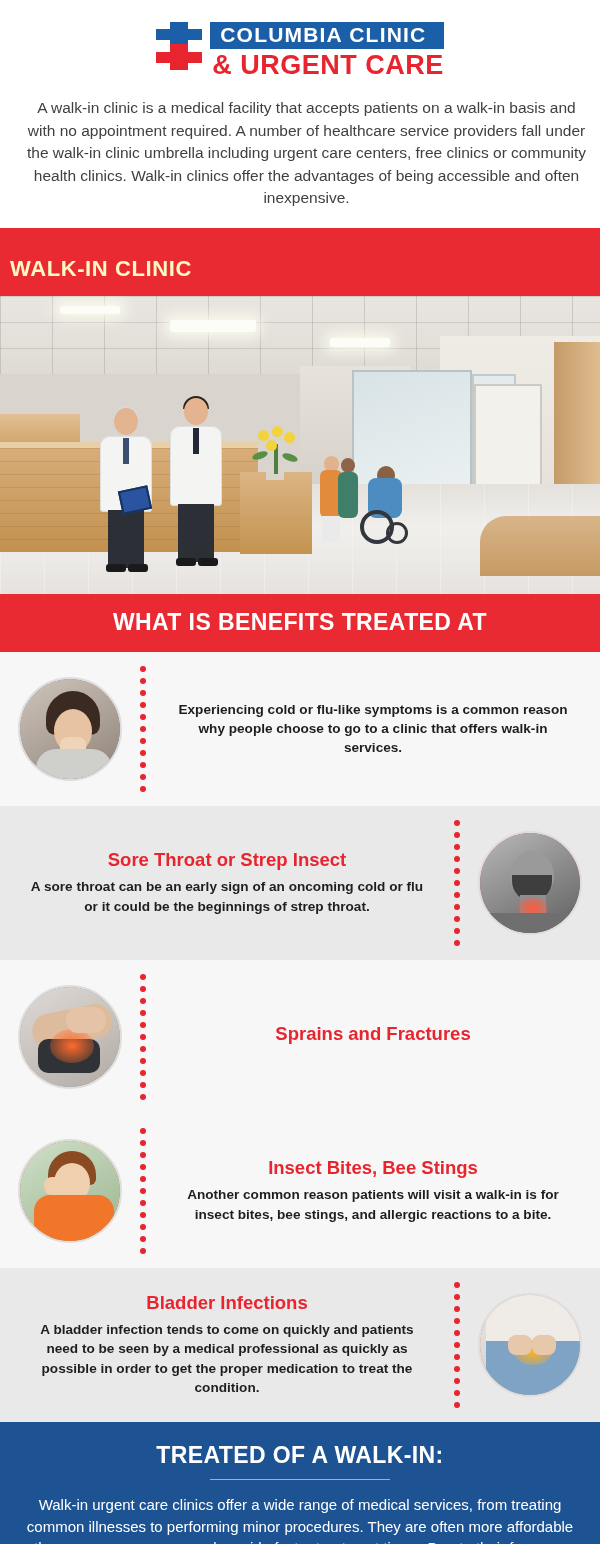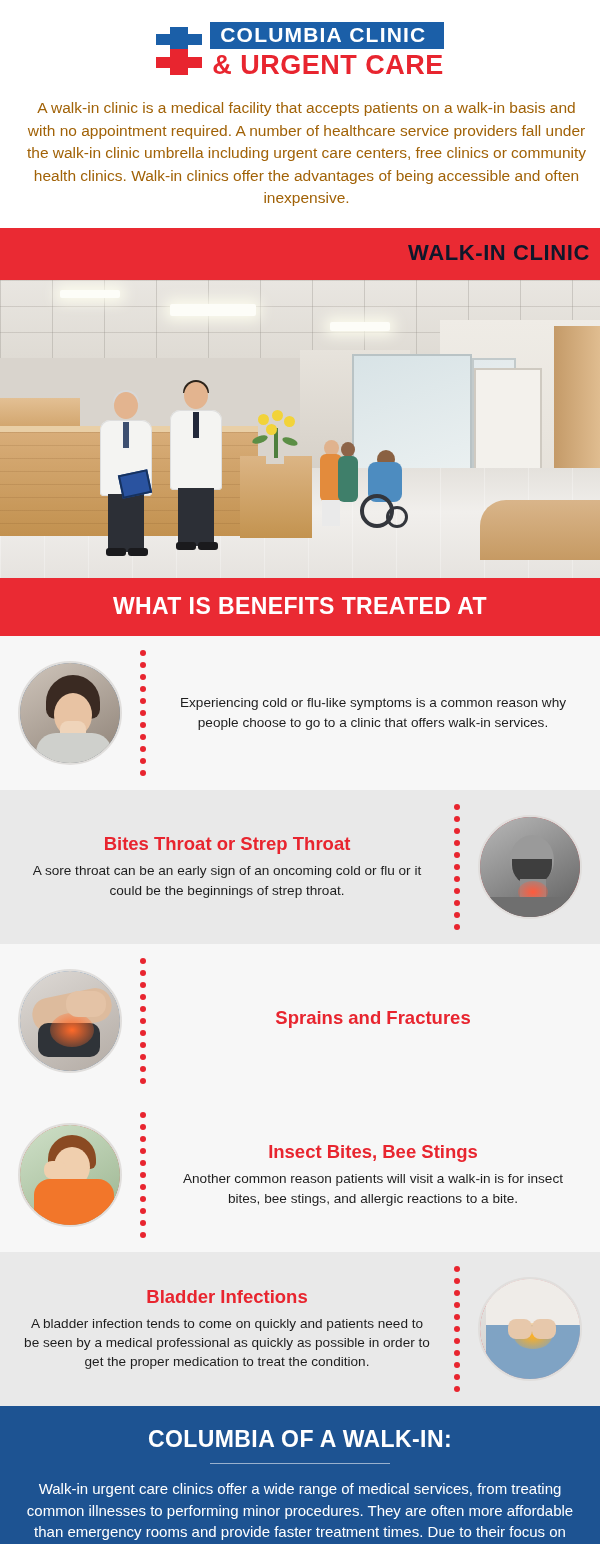--- a/index.html
+++ b/index.html
@@ -18,21 +18,20 @@
 
   
   .logo-block {
     padding: 22px 0 12px 0;
     display: flex;
     justify-content: center;
     align-items: center;
   }
   .logo {
     display: flex;
-    align-items: center;
     gap: 8px;
   }
   .logo-cross {
     position: relative;
     width: 46px;
     height: 48px;
     flex: none;
   }
   .logo-cross .blue {
     position: absolute;
@@ -91,32 +90,32 @@
     padding-left: 2px;
     margin-top: 2px;
   }
 
   
   .intro {
     padding: 6px 13px 18px 26px;
     text-align: center;
     font-size: 15.5px;
     line-height: 1.45;
-    color: #a16207;
+    color: #404040;
   }
 
   
   .band-red {
     background: #ea2a33;
-    color: #0f172a;
-    text-align: right;
+    color: #fef9c3;
+    text-align: left;
     font-size: 22px;
     font-weight: bold;
     letter-spacing: 0.6px;
-    padding: 12px 10px 14px 10px;
+    padding: 28px 10px 14px 10px;
   }
 
   
   .photo-clinic {
     position: relative;
     width: 600px;
     height: 298px;
     overflow: hidden;
     background: #d9d4cd;
   }
@@ -322,20 +321,21 @@
   .row-title {
     color: #e8252f;
     font-size: 18.5px;
     font-weight: bold;
     margin-bottom: 6px;
   }
   .row-body {
     color: #1e1e1e;
     font-size: 13.6px;
     line-height: 1.42;
+    font-weight: bold;
   }
 
   
   .ph-bg { position:absolute; inset:0; }
   .p1 { background: linear-gradient(150deg,#cfc5bb,#8e8277); }
   .p1 .face { position:absolute; left:34px; top:30px; width:38px; height:44px; border-radius:50%; background:#e8c3a3; }
   .p1 .hair { position:absolute; left:26px; top:12px; width:54px; height:44px; border-radius:28px 28px 10px 10px; background:#3a2a22; }
   .p1 .body { position:absolute; left:16px; top:70px; width:76px; height:40px; border-radius:20px 20px 0 0; background:#cfd0cc; }
   .p1 .hand { position:absolute; left:40px; top:58px; width:26px; height:20px; border-radius:8px; background:#efd4ba; }
 
@@ -526,21 +526,21 @@
         <i></i>
         <i></i>
         <i></i>
         <i></i>
         <i></i>
         <i></i>
         <i></i>
         <i></i>
     </div>
     <div class="row-text">
-      <div class="row-title">Bites Throat or Strep Throat</div>
+      <div class="row-title">Sore Throat or Strep Insect</div>
       <div class="row-body">A sore throat can be an early sign of an oncoming cold or flu or it could be the beginnings of strep throat.</div>
     </div>
   </div>
 
   <div class="row plain">
     <div class="row-photo ring-blue">
       <div class="ph-bg p3">
         <div class="leg"></div>
           <div class="foot"></div>
           <div class="glow"></div>
@@ -616,18 +616,18 @@
         <i></i>
         <i></i>
     </div>
     <div class="row-text">
       <div class="row-title">Bladder Infections</div>
       <div class="row-body">A bladder infection tends to come on quickly and patients need to be seen by a medical professional as quickly as possible in order to get the proper medication to treat the condition.</div>
     </div>
   </div>
 
   <div class="benefits">
-    <div class="benefits-title">COLUMBIA OF A WALK-IN:</div>
+    <div class="benefits-title">TREATED OF A WALK-IN:</div>
     <div class="benefits-rule"></div>
     <div class="benefits-body">Walk-in urgent care clinics offer a wide range of medical services, from treating common illnesses to performing minor procedures. They are often more affordable than emergency rooms and provide faster treatment times. Due to their focus on non-life-threatening conditions, these clinics have a lower risk of infection compared to hospitals. Additionally, the medical staff at walk-in urgent care clinics prioritize personalized and compassionate care for each patient.</div>
   </div>
 
 </div>
 
 </body></html>

